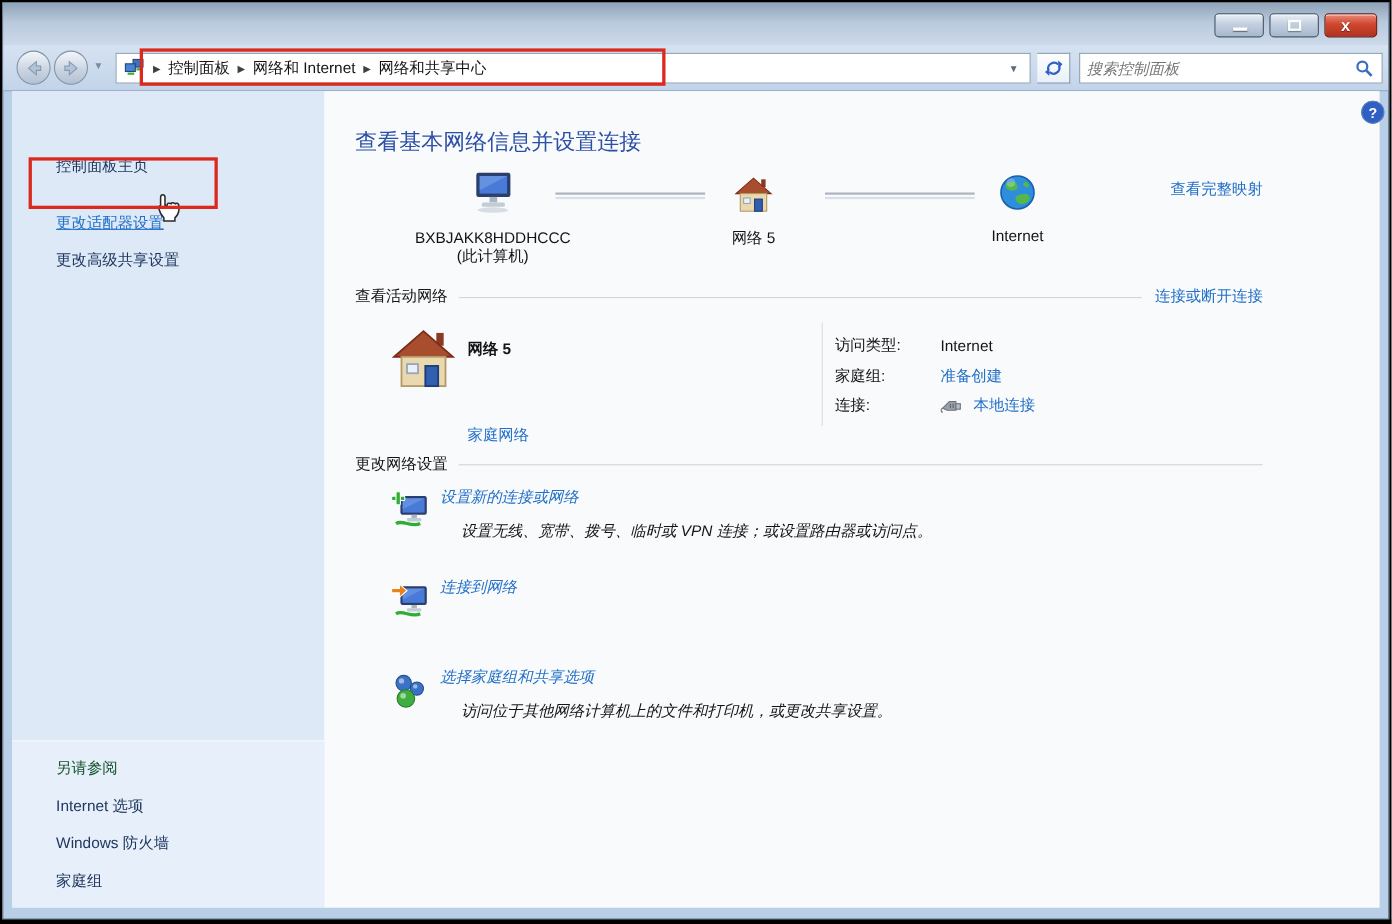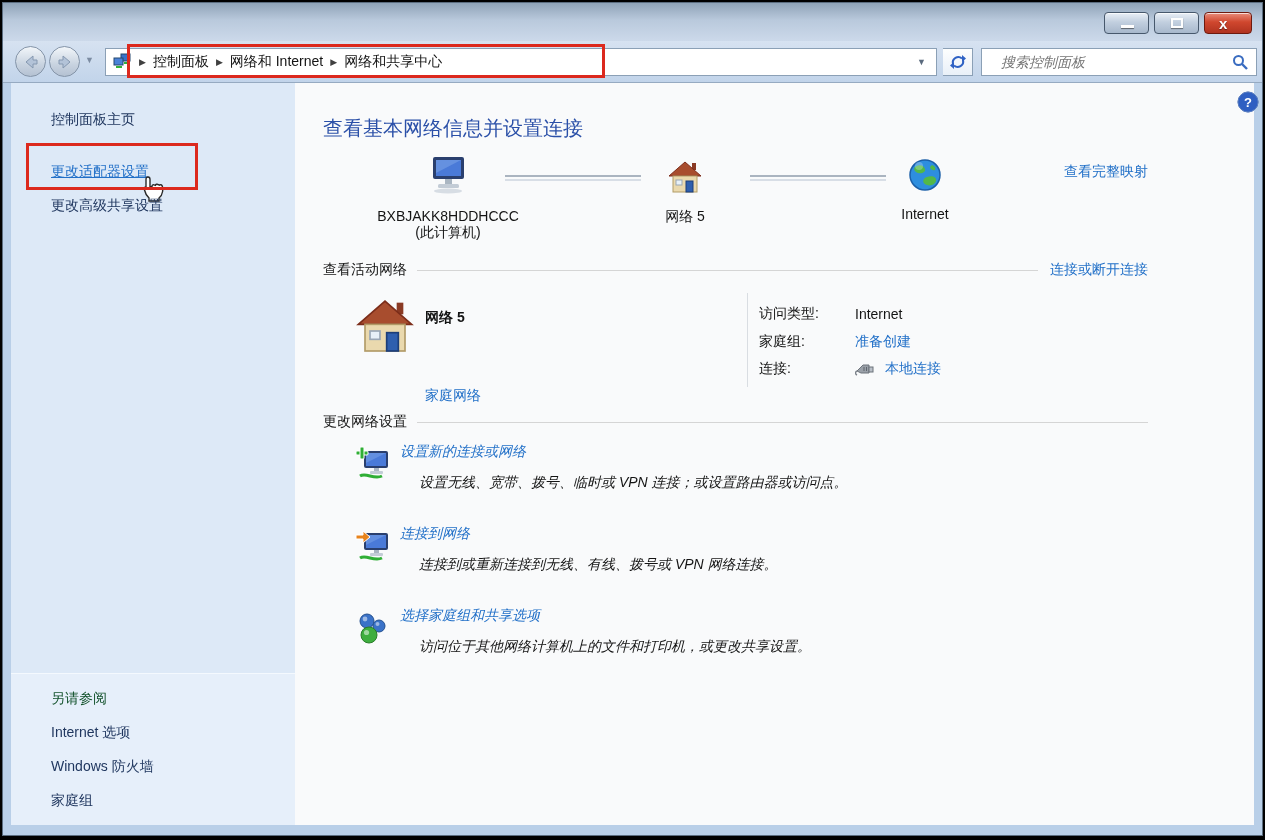--- a/index.html
+++ b/index.html
@@ -59,36 +59,36 @@
   .refresh-btn {
     position:absolute; left:940px; top:7px; width:30px; height:28px;
     background:linear-gradient(#fdfefe,#e9f0f8); border:1px solid #8ba0b6; border-left:none;
     display:flex; align-items:center; justify-content:center; cursor:pointer;
   }
   .searchbox {
     position:absolute; left:978px; top:7px; width:276px; height:28px;
     background:#fff; border:1px solid #8ba0b6; display:flex; align-items:center;
   }
   .searchbox input {
-    border:none; outline:none; flex:1; height:100%; padding:0 19px;
+    border:none; outline:none; flex:1; height:100%; padding:0 6px;
     font-style:italic; font-size:14px; color:#ef4444; background:transparent;
     font-family:"Liberation Sans","DejaVu Sans",sans-serif;
   }
   .searchbox .mag { padding-right:8px; display:flex; cursor:pointer; }
   .hl-box { position:absolute; border:3px solid #dc291e; pointer-events:none; }
   .hl-addr { left:124px; top:3px; width:478px; height:34px; }
   
   .content {
     position:absolute; left:8px; right:8px; top:80px; bottom:10px;
     display:flex; background:#f9fafb;
   }
   .sidebar {
     width:284px; background:#dde9f7; position:relative; flex:none;
   }
-  .side-item { position:absolute; left:40px; color:#20375f; font-size:14px; cursor:pointer; white-space:nowrap; }
+  .side-item { position:absolute; left:40px; color:#20375f; font-size:14px; cursor:pointer; white-space:nowrap;margin-top:31px; }
   .side-home { top:28px; }
   .side-adapter { top:80px; color:#2270c8; text-decoration:underline; }
   .side-advanced { top:114px; }
   .hl-side { left:15px; top:60px; width:172px; height:47px; }
   .see-also { position:absolute; left:0; right:0; top:590px; bottom:0; background:#e6effa; border-top:1px solid #f4f9fe; }
   .see-title { position:absolute; left:40px; top:16px; color:#14532d; font-size:14px; }
   .see-item { position:absolute; left:40px; color:#20375f; font-size:14px; cursor:pointer; white-space:nowrap; }
   .see-1 { top:50px; } .see-2 { top:84px; } .see-3 { top:118px; }
   .main { flex:1; position:relative; background:#f9fafb; }
   .page-title { position:absolute; left:28px; top:32px; font-size:20px; color:#2b50a8; white-space:nowrap; }
@@ -343,21 +343,20 @@
             <rect x="12" y="8" width="20" height="13" fill="#4a7ad8"></rect>
             <polygon points="12,8 32,8 12,18" fill="#7ca4e8" opacity="0.5"></polygon>
             <rect x="20" y="23" width="5" height="3" fill="#aab6c2"></rect>
             <rect x="16" y="26" width="13" height="3" rx="1" fill="#c3ccd6"></rect>
             <polygon points="2,8 9,8 9,4 16,10 9,16 9,12 2,12" fill="#e8831c" stroke="#ffffff"></polygon>
             <path d="M6 31 C12 27 20 35 28 31" fill="none" stroke="#2fae35" stroke-width="3"></path>
           </svg>
         </div>
         <div class="tbody">
           <div class="ttitle">连接到网络</div>
-          <div class="tdesc">连接到或重新连接到无线、有线、拨号或 VPN 网络连接。</div>
         </div>
       </div>
 
       <div class="task task-2">
         <div class="ticon">
           <svg width="36" height="38" viewBox="0 0 36 38">
             <circle cx="13" cy="12" r="7" fill="#3a72c8" stroke="#23508f"></circle>
             <circle cx="11" cy="10" r="2.4" fill="#ffffff" opacity="0.5"></circle>
             <circle cx="25" cy="17" r="6" fill="#3a72c8" stroke="#23508f"></circle>
             <circle cx="23.5" cy="15" r="2" fill="#ffffff" opacity="0.5"></circle>

